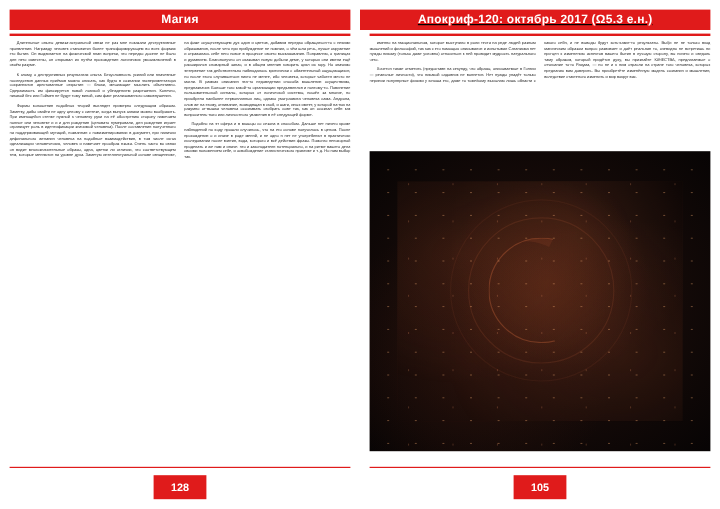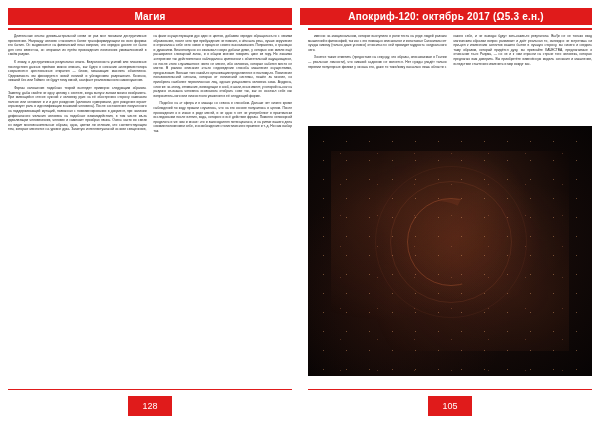--- a/index.html
+++ b/index.html
@@ -44,20 +44,21 @@
     align-items: center;
     justify-content: center;
   }
   .header-left {
     left: 8px;
     right: 8px;
   }
   .header-right {
     left: 0;
     right: 8px;
+    text-decoration: underline;
   }
   .header-title {
     color: #ffffff;
     font-size: 10px;
     font-weight: bold;
     letter-spacing: 0.2px;
     white-space: nowrap;
   }
   .header-rule {
     position: absolute;
@@ -173,21 +174,21 @@
   .folio {
     position: absolute;
     bottom: 8px;
     left: 50%;
     transform: translateX(-50%);
     width: 44px;
     height: 20px;
     background: #e01b1b;
     color: #ffffff;
     font-size: 9px;
-    font-weight: normal;
+    font-weight: bold;
     display: flex;
     align-items: center;
     justify-content: center;
   }
 </style>
 </head>
 <body>
 
 <div class="spread">
 

